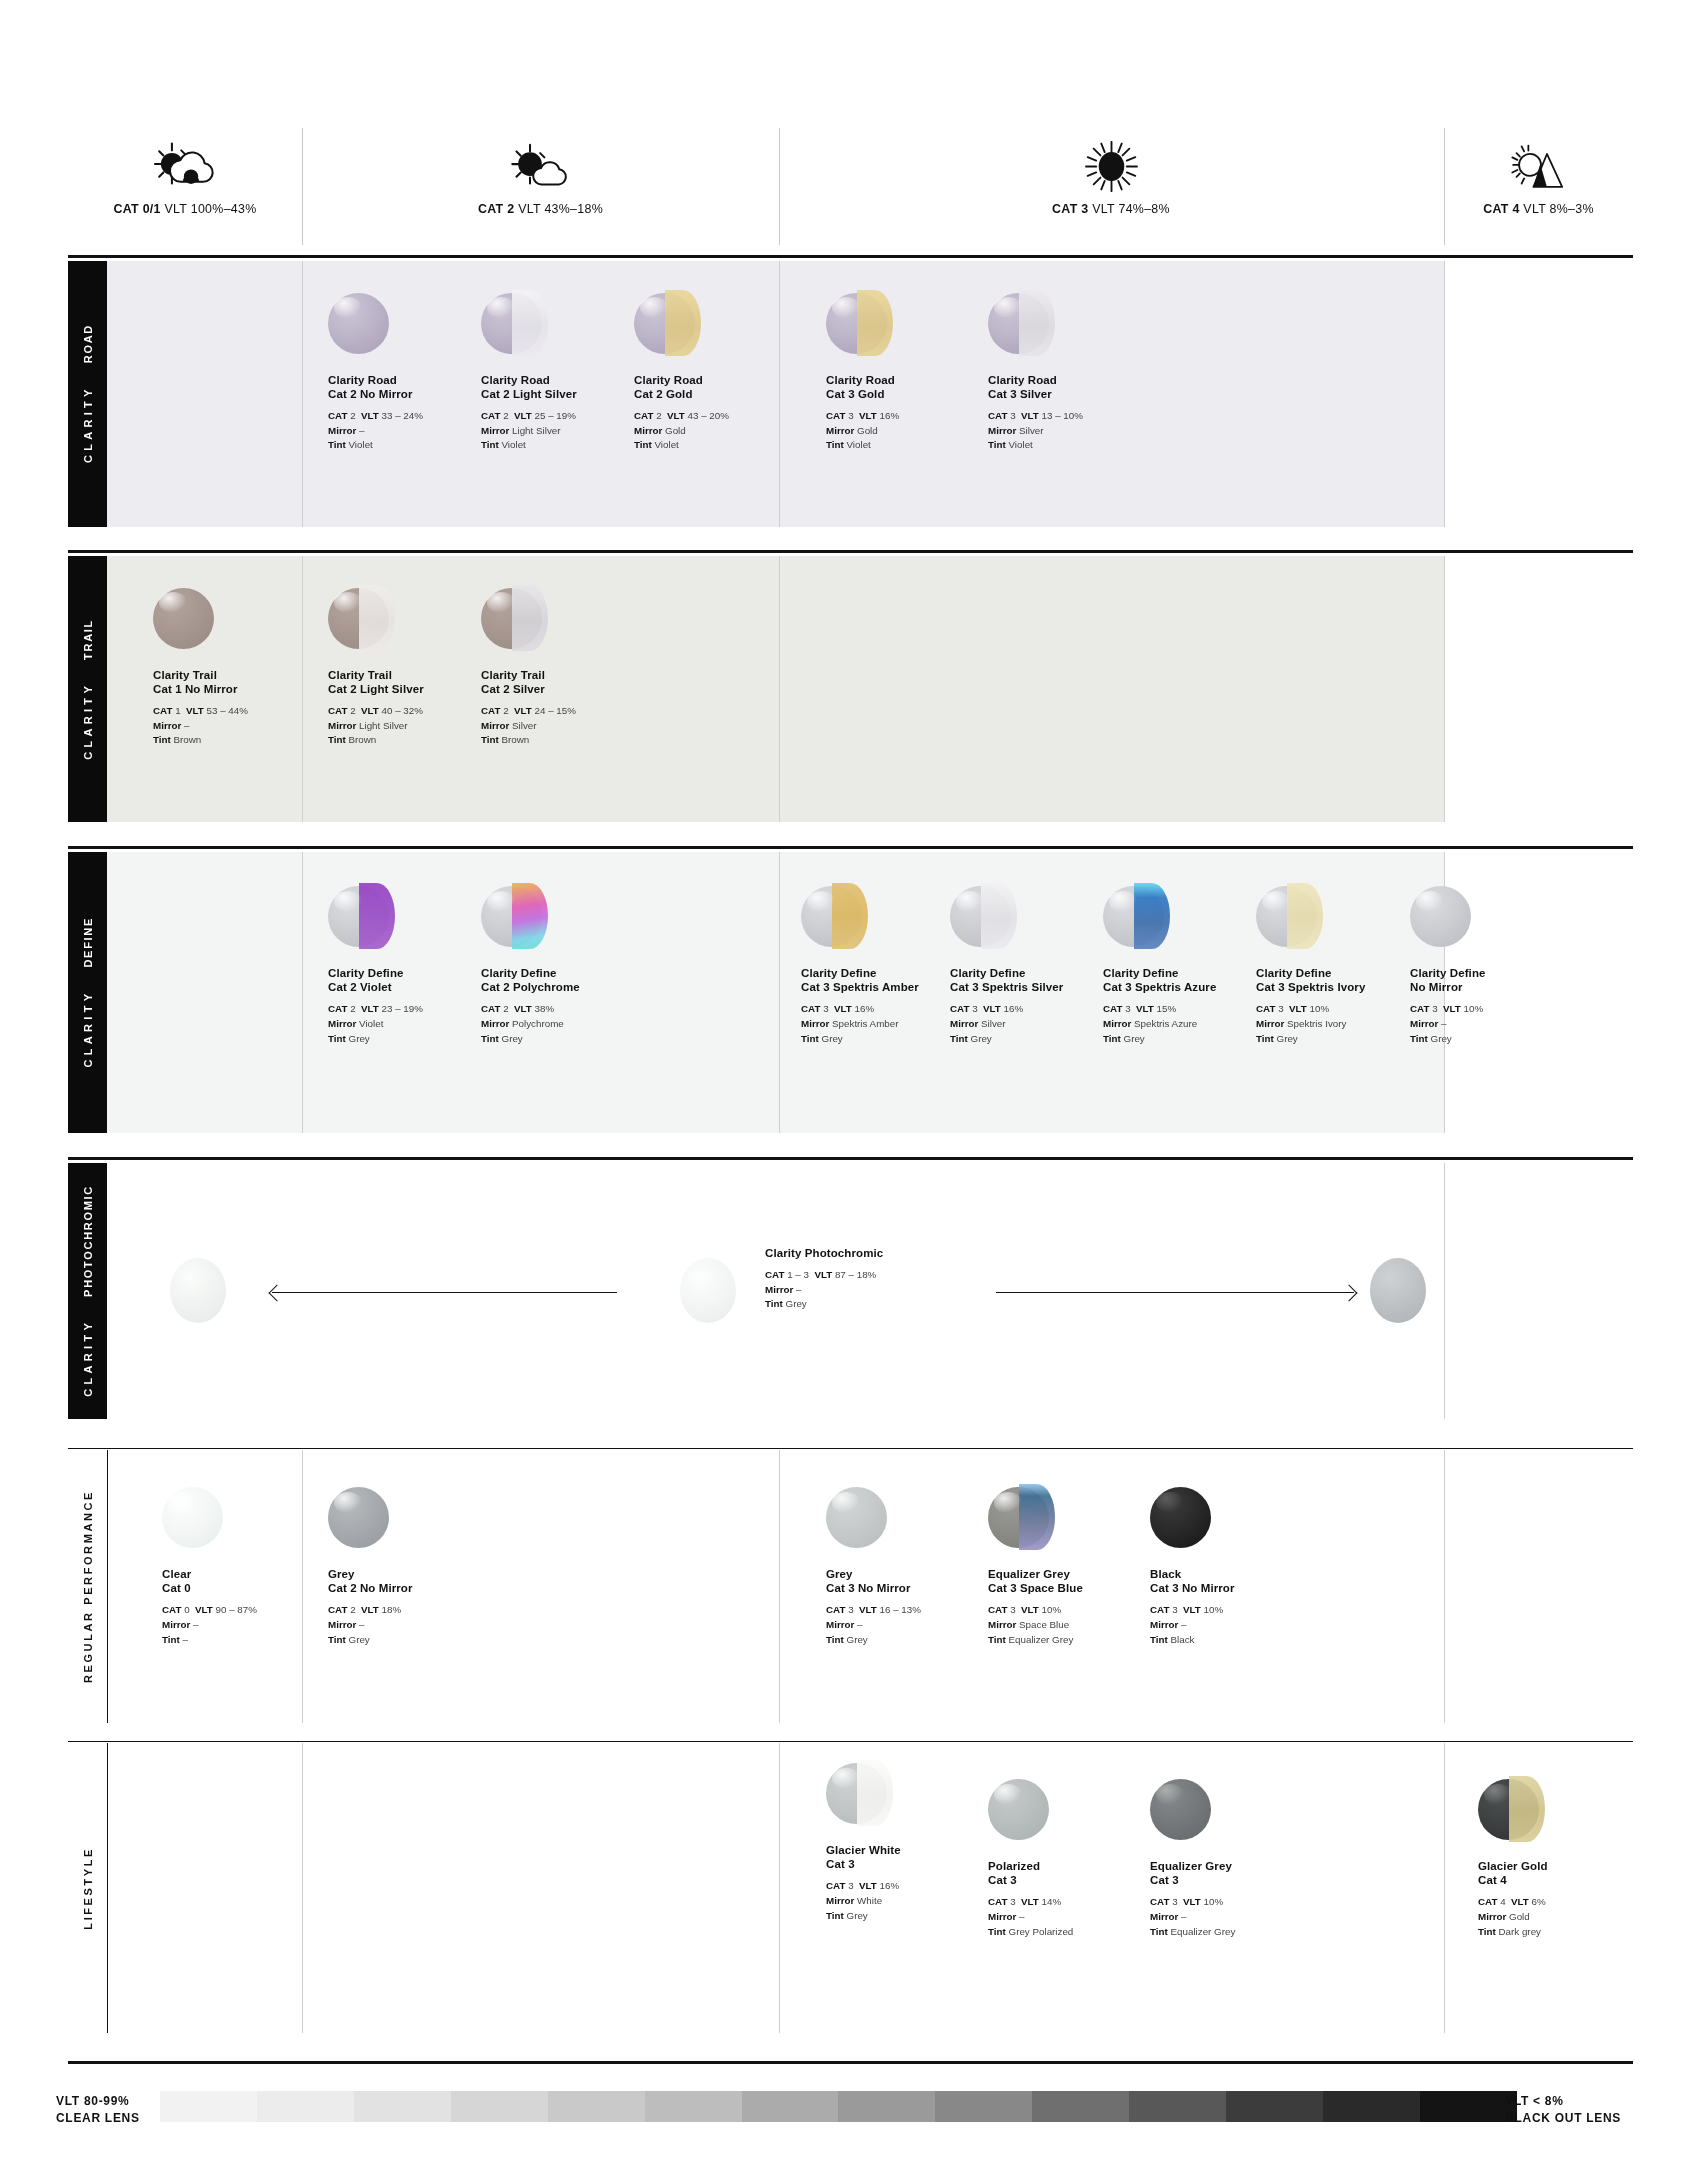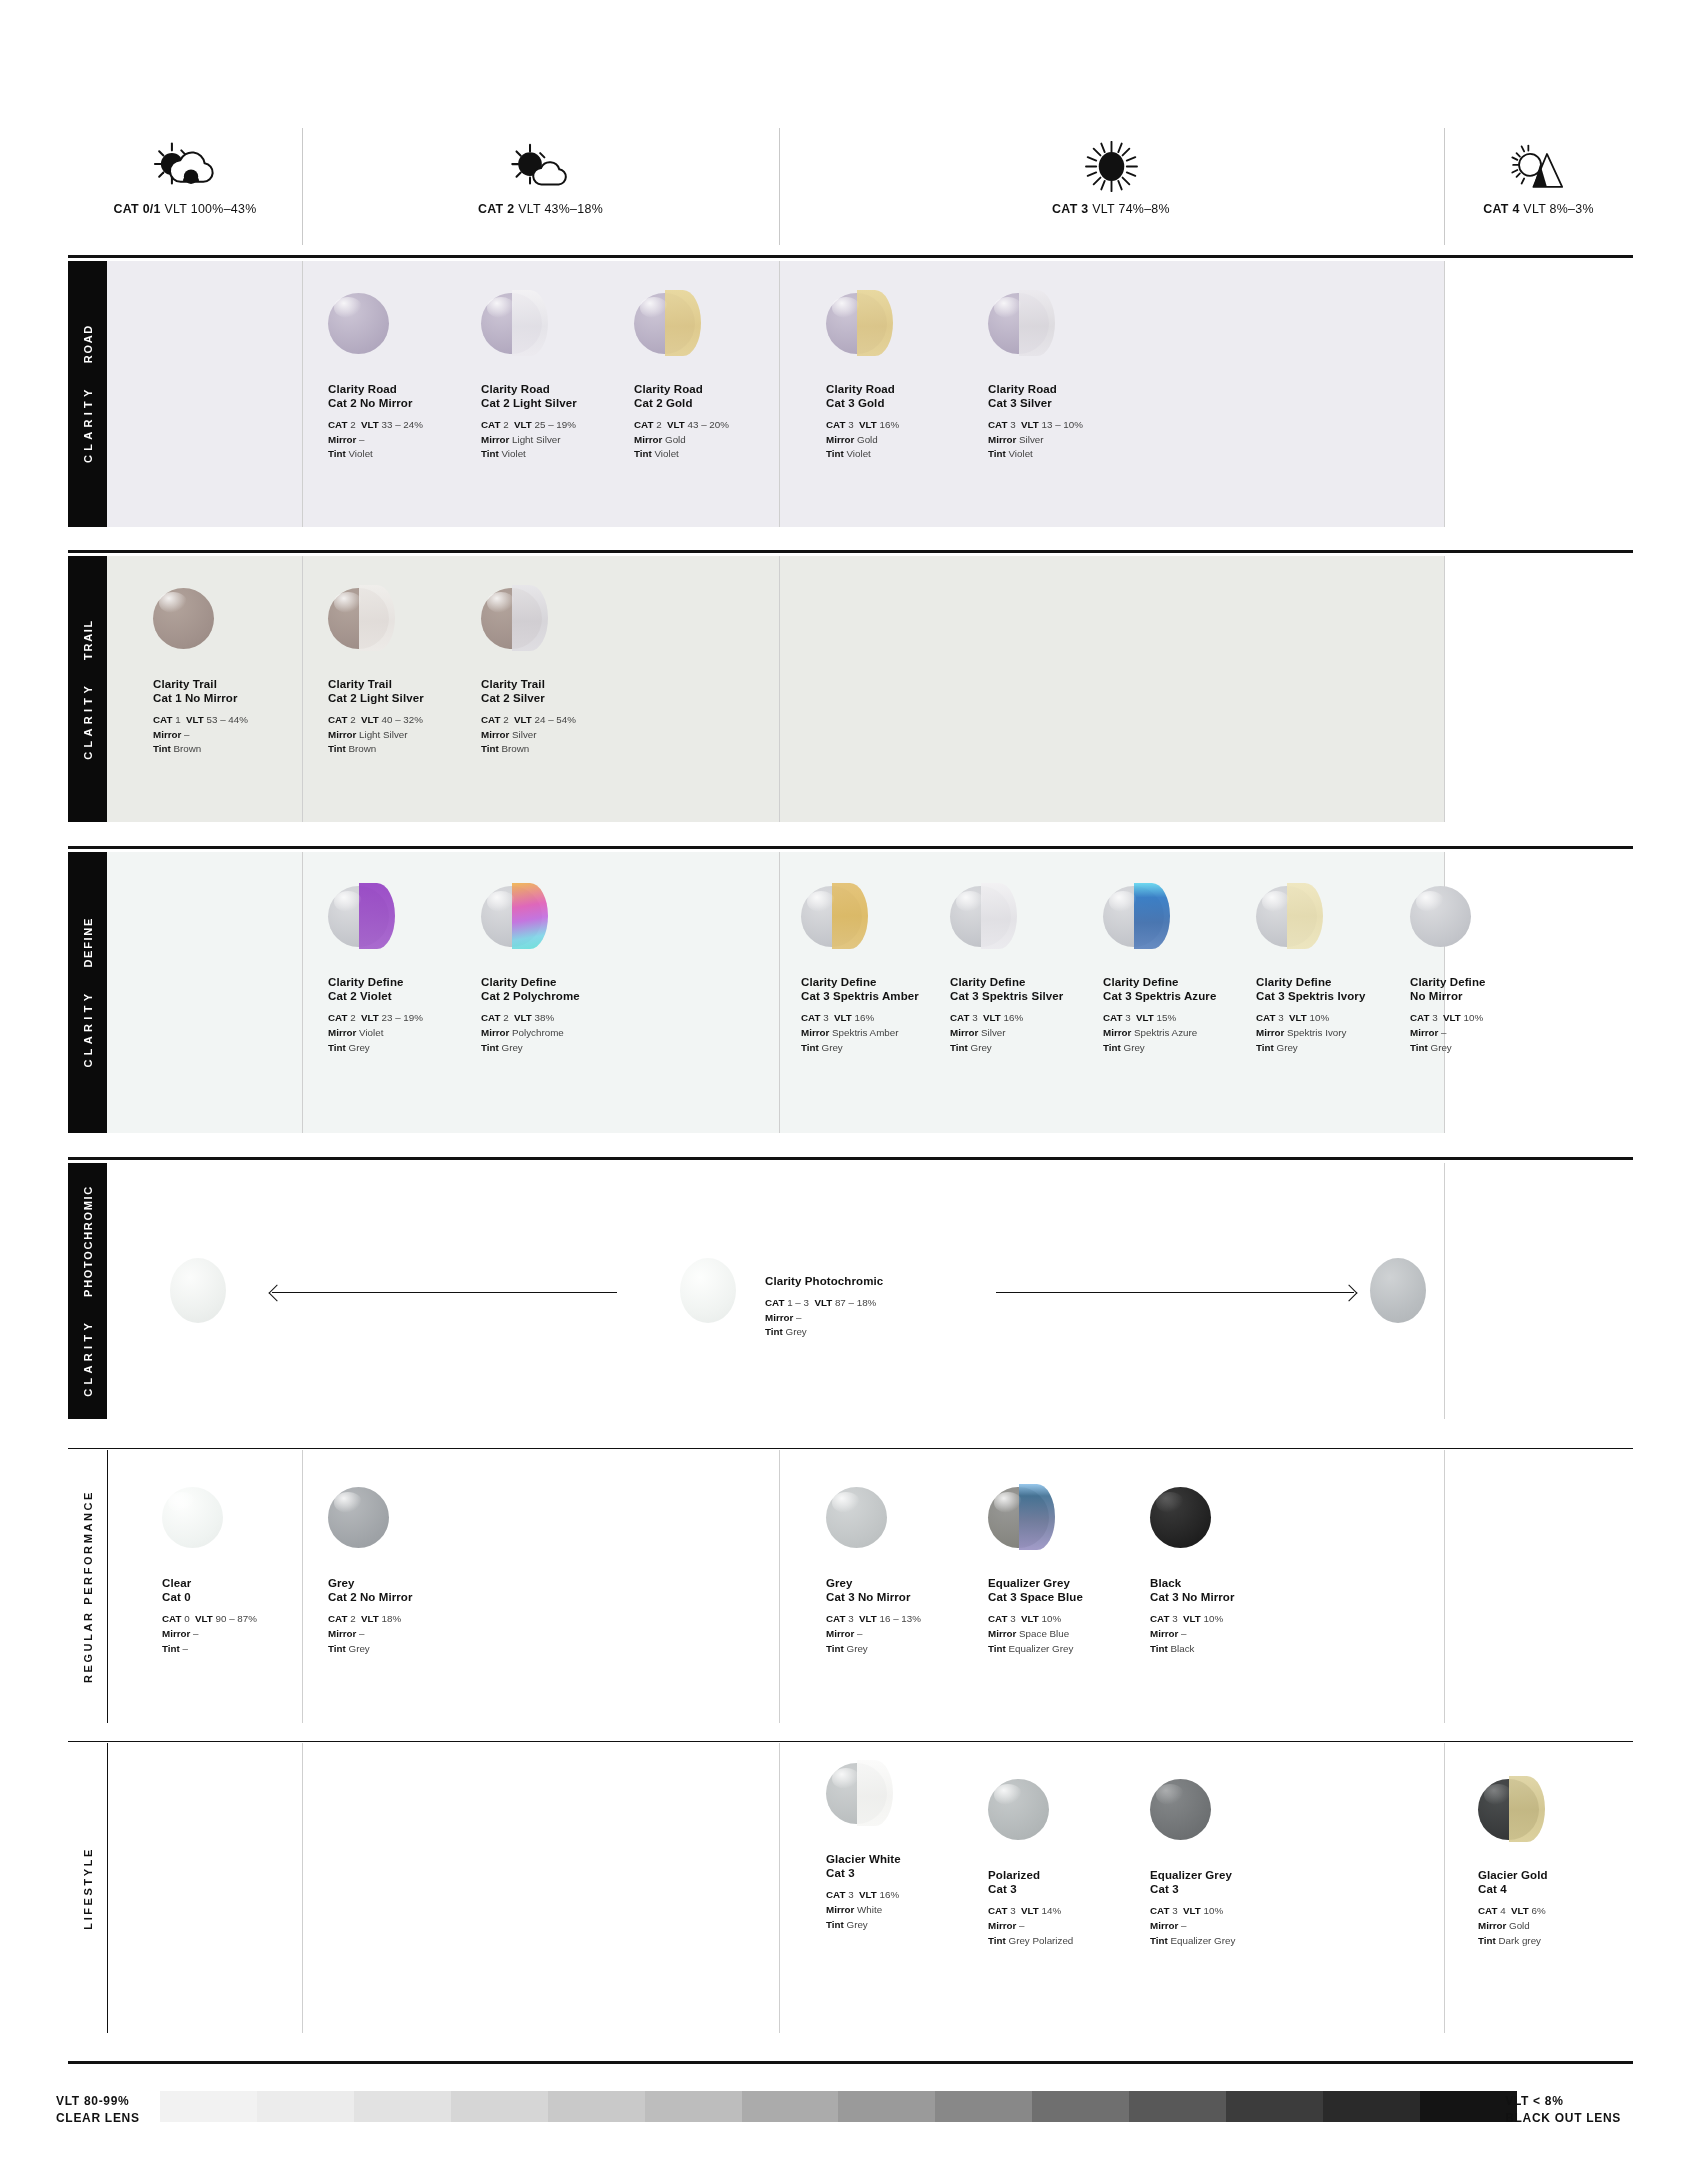--- a/index.html
+++ b/index.html
@@ -42,21 +42,21 @@
   .band .cdiv{position:absolute;top:0;bottom:0;width:0.9px;background:#cfcfcf;}
 
   
   .card{position:absolute;width:170px;}
   .lens{position:relative;width:61px;height:61px;margin-bottom:19px;}
   .lens .base{position:absolute;inset:0;border-radius:50%;}
   .lens .mir{position:absolute;top:-2.6px;left:50%;width:36px;height:66px;
       border-radius:0 50% 50% 0/0 50% 50% 0;opacity:.92;}
   .lens .gloss{position:absolute;top:8%;left:10%;width:46%;height:34%;border-radius:50%;
       background:radial-gradient(ellipse at 35% 30%,rgba(255,255,255,.85),rgba(255,255,255,0) 70%);}
-  .title{font-size:11.5px;font-weight:700;line-height:1.25;letter-spacing:0.1px;color:#111;margin-top:28px;}
+  .title{font-size:11.5px;font-weight:700;line-height:1.25;letter-spacing:0.1px;color:#111;}
   .spec{margin-top:7.7px;font-size:9.8px;line-height:1.5;color:#333;}
   .spec .k{font-weight:700;color:#111;}
   .spec .v{font-weight:400;color:#444;}
 
   
   .arrow{position:absolute;height:0.9px;background:#111;}
   .arrow .hd{position:absolute;top:-5.1px;width:11px;height:11px;border-top:1.4px solid #111;}
   .arrow .hd.r{right:-0.9px;border-right:1.4px solid #111;transform:rotate(45deg);}
   .arrow .hd.l{left:-0.9px;border-left:1.4px solid #111;transform:rotate(-45deg);}
   .plens{position:absolute;width:56px;height:65px;border-radius:50%;}
@@ -302,21 +302,21 @@
     </div>
 
     <div class="card" style="left:413px;top:31.5px">
       <div class="lens">
         <div class="base" style="background:radial-gradient(circle at 34% 28%,#b3a49c,#a0908a 70%,#96867f)"></div>
         <div class="mir" style="background:linear-gradient(180deg,#e7e6e9,#d5d3d8 55%,#dedce1)"></div>
         <div class="gloss"></div>
       </div>
       <div class="title"><span>Clarity Trail</span><br><span>Cat 2 Silver</span></div>
       <div class="spec">
-        <div><span class="k">CAT</span> <span class="v">2</span>&nbsp; <span class="k">VLT</span> <span class="v">24 – 54%</span></div>
+        <div><span class="k">CAT</span> <span class="v">2</span>&nbsp; <span class="k">VLT</span> <span class="v">24 – 15%</span></div>
         <div><span class="k">Mirror</span> <span class="v">Silver</span></div>
         <div><span class="k">Tint</span> <span class="v">Brown</span></div>
       </div>
     </div>
   </div>
 
   <div class="hr" style="top:846px;height:2.6px"></div>
   <div class="band" style="left:68px;top:852px;width:1565px;height:281px">
     <div class="bandbg" style="left:0;width:1376px;background:#f2f5f4"></div>
     <div class="rowlabel">

